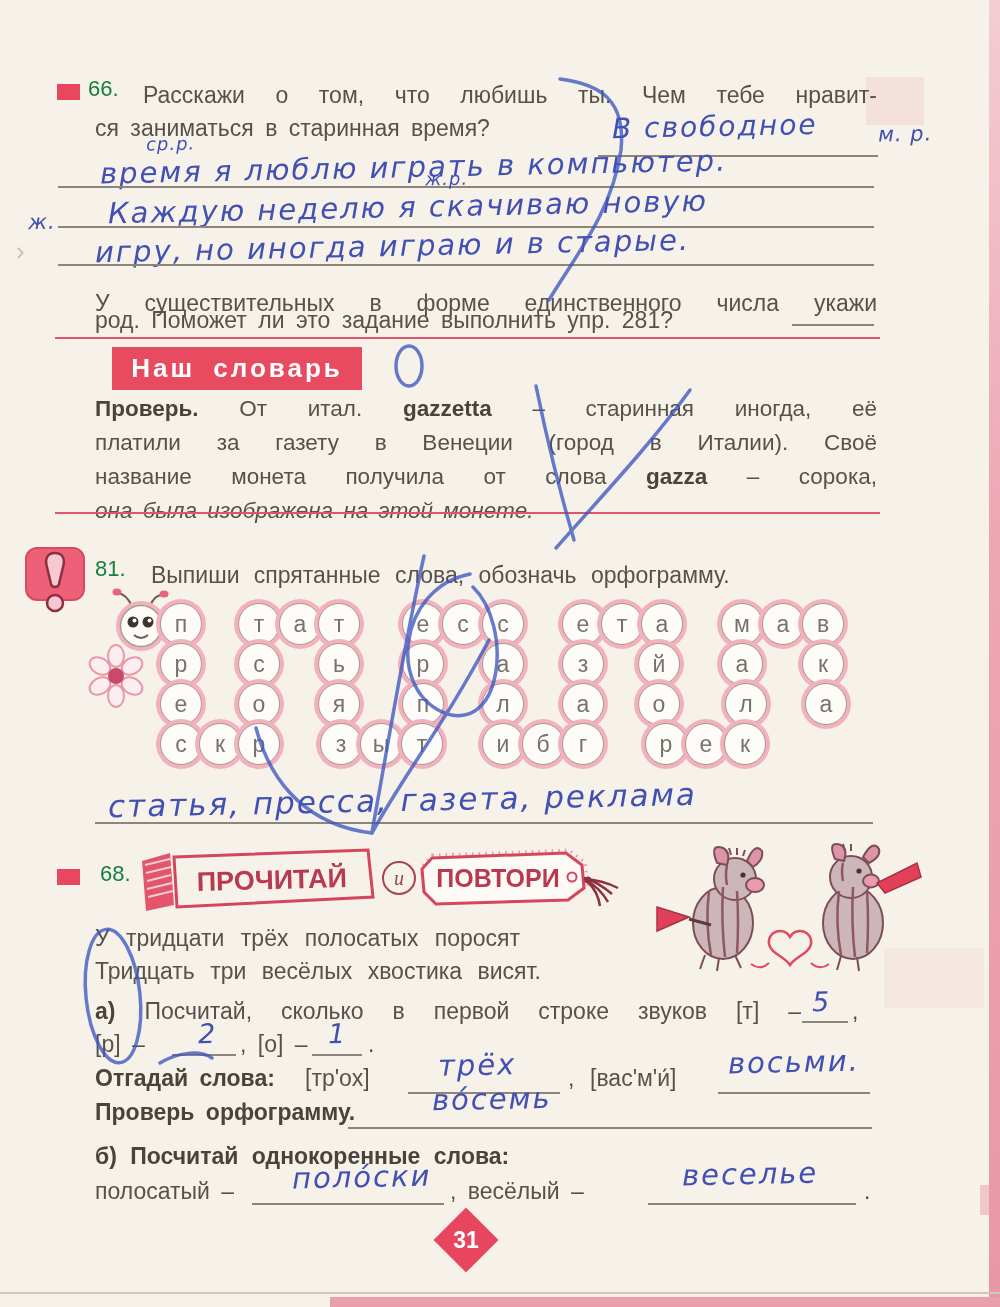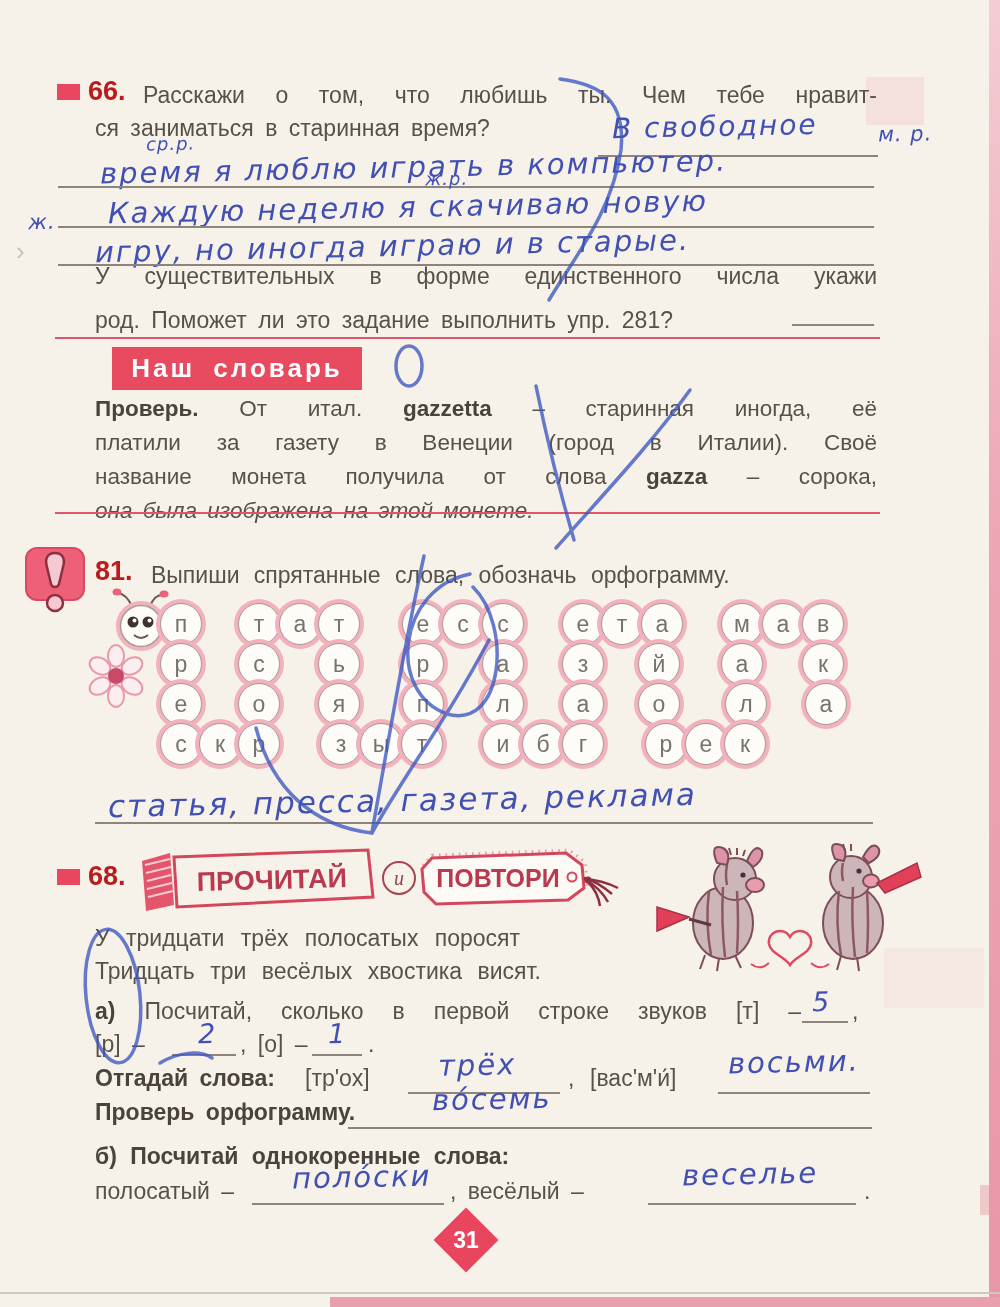--- a/index.html
+++ b/index.html
@@ -2,21 +2,21 @@
 <html><head>
 <meta charset="utf-8">
 <style>
   html,body{margin:0;padding:0;background:#d8d2c6;}
   .page{position:relative;width:1000px;height:1307px;margin:0 auto;overflow:hidden;
         background:#f6f2e9;font-family:"Liberation Sans","DejaVu Sans",sans-serif;color:#57514a;}
   
   .print{position:absolute;font-size:23px;line-height:32px;color:#57514a;word-spacing:5px;white-space:nowrap;}
   .just{white-space:normal;text-align:justify;text-align-last:justify;}
   .b{font-weight:bold;color:#49433c;}
-  .rednum{position:absolute;font-size:27px;font-weight:bold;color:#b91c1c;}
+  .rednum{position:absolute;font-size:22px;font-weight:normal;color:#15803d;}
   .redsq{position:absolute;width:23px;height:16px;background:#e8475f;}
   .redline{position:absolute;height:2px;background:#e0556b;}
   
   .hw{position:absolute;font-family:"DejaVu Sans",sans-serif;font-style:italic;color:#4150b2;
       font-size:29px;letter-spacing:2px;white-space:nowrap;transform:rotate(-1.2deg);}
   .hw-sm{font-size:18px;letter-spacing:1px;}
   .wline{position:absolute;height:1.5px;background:#8d857a;}
   
   .banner{position:absolute;left:112px;top:347px;width:250px;height:43px;background:#e84a5f;
           display:flex;align-items:center;justify-content:center;}
@@ -68,21 +68,21 @@
   <div class="wline" style="left:58px;top:186px;width:816px;"></div>
   <div class="hw hw-sm" style="left:425px;top:168px;">ж.р.</div>
 
   <div class="hw" style="left:108px;top:190px;">Каждую неделю я скачиваю новую</div>
   <div class="wline" style="left:58px;top:226px;width:816px;"></div>
   <div class="hw hw-sm" style="left:28px;top:210px;font-size:21px;">ж.</div>
 
   <div class="hw" style="left:95px;top:229px;">игру, но иногда играю и в старые.</div>
   <div class="wline" style="left:58px;top:264px;width:816px;"></div>
 
-  <div class="print just" style="left:95px;top:260px;width:782px;">У существительных в форме единственного числа укажи</div>
+  <div class="print just" style="left:95px;top:287px;width:782px;">У существительных в форме единственного числа укажи</div>
   <div class="print" style="left:95px;top:304px;">род. Поможет ли это задание выполнить упр. 281?</div>
   <div class="wline" style="left:792px;top:324px;width:82px;"></div>
 
   <div class="redline" style="left:55px;top:337px;width:825px;"></div>
   <div class="banner">
     <span>Наш словарь</span>
   </div>
   <div id="vocab-lines">
       <div class="vline"><span class="vb">Проверь.</span><span> От итал. </span><span class="vb">gazzetta</span><span> – старинная иногда, её</span></div>
       <div class="vline"><span>платили за газету в Венеции (город в Италии). Своё</span></div>
@@ -168,21 +168,21 @@
       <div class="gc" style="left: 562px; top: 723px;">г</div>
       <div class="gc" style="left: 645px; top: 723px;">р</div>
       <div class="gc" style="left: 685px; top: 723px;">е</div>
       <div class="gc" style="left: 724px; top: 723px;">к</div>
     </div>
 
   <div class="hw" style="left:108px;top:782px;font-size:31px;">статья, пресса, газета, реклама</div>
   <div class="wline" style="left:95px;top:822px;width:778px;"></div>
 
   <div class="redsq" style="left:57px;top:869px;"></div>
-  <div class="rednum" style="left:88px;top:861px;">68.</div>
+  <div class="rednum" style="left:100px;top:861px;">68.</div>
 
   <svg style="position:absolute;left:130px;top:845px;" width="250" height="72" viewBox="0 0 250 72">
     <path d="M12 16 L40 8 L44 60 L16 66 Z" fill="#e4556b"></path>
     <g stroke="#f8ccd4" stroke-width="2">
       <line x1="15" y1="20" x2="40" y2="14"></line>
         <line x1="16" y1="28" x2="41" y2="22"></line>
       <line x1="17" y1="36" x2="41" y2="30"></line>
         <line x1="17" y1="44" x2="42" y2="38"></line>
       <line x1="18" y1="52" x2="43" y2="46"></line>
     </g>

